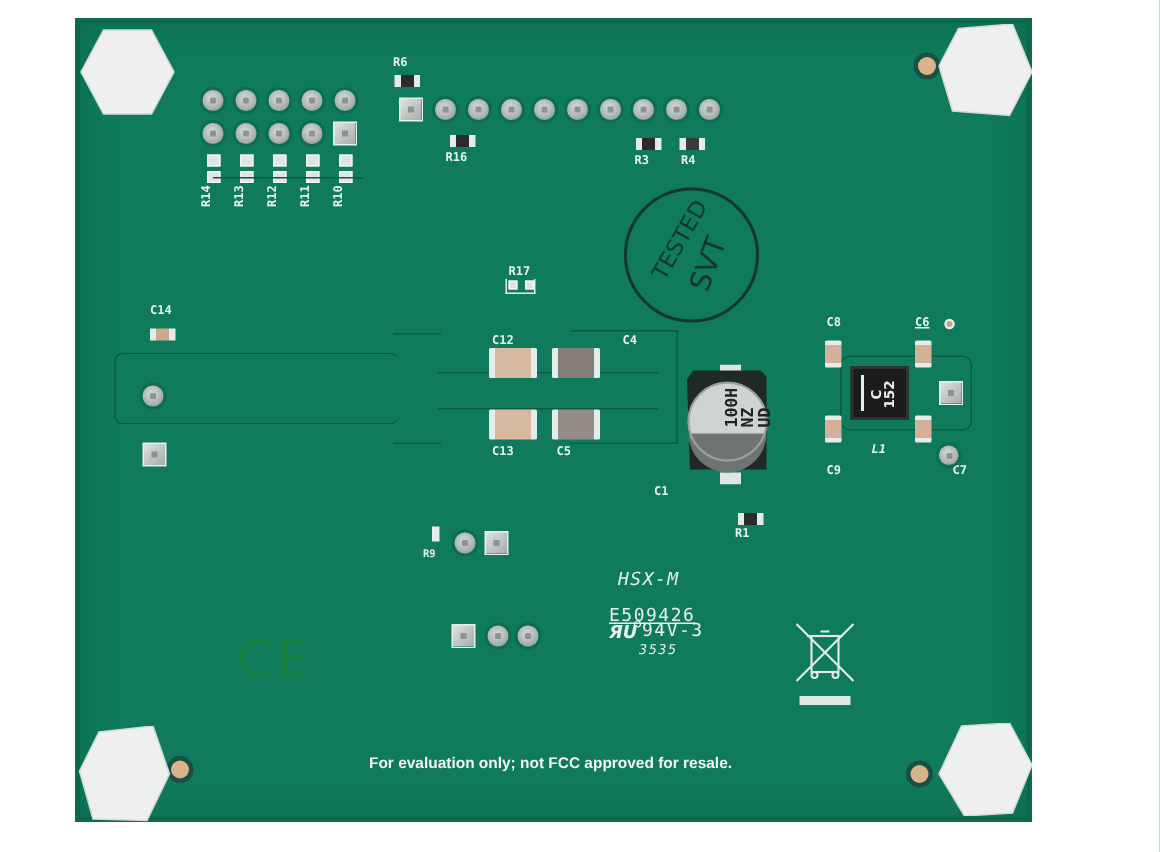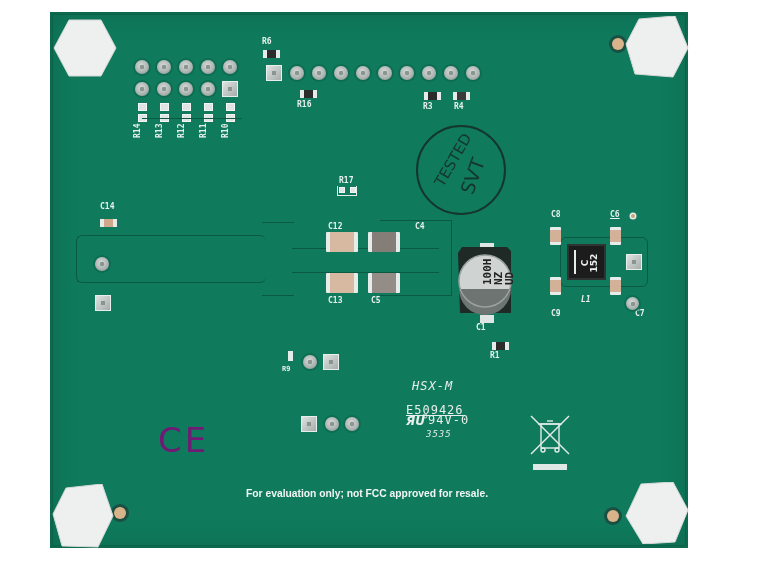--- a/index.html
+++ b/index.html
@@ -18,23 +18,23 @@
   .cap{position:absolute;border-radius:1px;}
   .cap-tan{background:linear-gradient(90deg,#e6ecea 0 12%,#d7b8a0 12% 88%,#e6ecea 88%);}
   .cap-gray{background:linear-gradient(90deg,#e6ecea 0 12%,#857d77 12% 88%,#e6ecea 88%);}
   .cap-gray2{background:linear-gradient(90deg,#e6ecea 0 12%,#948c86 12% 88%,#e6ecea 88%);}
   .cap-v{background:linear-gradient(180deg,#e6ecea 0 18%,#d2b198 18% 82%,#e6ecea 82%);}
   .trace-outline{position:absolute;border:1.5px solid #0a5a43;box-sizing:border-box;}
   .standoff{position:absolute;}
   .hole{position:absolute;width:12px;height:12px;border-radius:50%;background:#d9b48a;box-shadow:0 0 0 3px #1b4f42;}
   .stamp{position:absolute;left:416px;top:125px;width:90px;height:90px;border-radius:50%;border:2.5px solid #14362d;box-sizing:border-box;}
   .stamp-text{position:absolute;color:#14362d;font-family:"DejaVu Sans",sans-serif;font-size:17px;}
-  .footer-note{position:absolute;left:246px;top:488px;color:#f2f6f4;font-family:"Liberation Sans",sans-serif;font-weight:bold;font-size:10.3px;white-space:nowrap;}
+  .footer-note{position:absolute;left:246px;top:504px;color:#f2f6f4;font-family:"Liberation Sans",sans-serif;font-weight:bold;font-size:10.3px;white-space:nowrap;}
   .marking{position:absolute;color:#e8efec;font-family:"DejaVu Sans Mono",monospace;font-size:12px;line-height:1;letter-spacing:1px;white-space:nowrap;}
-  .ce{position:absolute;left:158px;top:423px;color:#701a75;font-family:"DejaVu Sans",sans-serif;font-size:34px;letter-spacing:3px;line-height:1;}
+  .ce{position:absolute;left:158px;top:423px;color:#15803d;font-family:"DejaVu Sans",sans-serif;font-size:34px;letter-spacing:3px;line-height:1;}
   .ecap{position:absolute;left:456px;top:243px;width:57px;height:80px;}
   .inductor{position:absolute;left:567px;top:244px;width:39px;height:36px;background:#1c1c1c;border:2px solid #2f3331;box-sizing:border-box;}
 </style>
 </head>
 <body>
 
 <div class="board"></div>
 <div class="board-edge"></div>
 
 <div class="trace-outline" style="left:76px;top:235px;width:190px;height:48px;border-radius:6px;border-right:none;"></div>
@@ -128,21 +128,21 @@
     <circle cx="29" cy="38" r="26" fill="#cfd4d2"></circle>
     <path d="M3 46 A26 26 0 0 0 55 46 Z" fill="#6d7471"></path>
     <circle cx="29" cy="38" r="26" fill="none" stroke="#9aa19e" stroke-width="1.5"></circle>
   </svg>
   <div class="abs" style="left:28px;top:4px;width:28px;height:48px;color:#222;font-family:'DejaVu Sans Mono',monospace;font-weight:bold;font-size:11px;line-height:11px;transform:rotate(-90deg);transform-origin:center;display:flex;flex-direction:column;justify-content:center;">
     <span>100H</span>
     <span>NZ</span>
     <span>UD</span>
   </div>
 </div>
-<div class="silk" style="left:476px;top:324px;">C1</div>
+<div class="silk" style="left:436px;top:324px;">C1</div>
 <div class="res-h" style="left:492px;top:342px;background:linear-gradient(90deg,#e6ebe9 0 25%,#2b2b2b 25% 75%,#e6ebe9 75%);"></div>
 <div class="silk" style="left:490px;top:352px;">R1</div>
 
 <div class="silk" style="left:551px;top:211px;">C8</div>
 <div class="cap cap-v" style="left:550px;top:227px;width:11px;height:18px;"></div>
 <div class="silk" style="left:610px;top:211px;text-decoration:underline;">C6</div>
 <div class="cap cap-v" style="left:610px;top:227px;width:11px;height:18px;"></div>
 <div class="abs" style="left:631px;top:214px;width:4px;height:4px;border-radius:50%;background:#c9a37c;box-shadow:0 0 0 1.5px #e6ece9;"></div>
 
 <div class="inductor">
@@ -171,21 +171,21 @@
 <div class="pad-round" style="left:345px;top:417px;"></div>
 
 <div class="marking" style="left:412px;top:380px;font-style:italic;">HSX-M</div>
 <div class="marking" style="left:406px;top:404px;text-decoration:underline;">E509426</div>
 <div class="abs" style="left:406px;top:412px;">
   <svg width="22" height="14" viewBox="0 0 22 14">
     <text x="0" y="12" fill="#e8efec" font-family="DejaVu Sans" font-weight="bold" font-size="12" font-style="italic">ЯU</text>
     <circle cx="19" cy="3" r="2" fill="none" stroke="#e8efec" stroke-width="0.8"></circle>
   </svg>
 </div>
-<div class="marking" style="left:428px;top:414px;">94V-0</div>
+<div class="marking" style="left:428px;top:414px;">94V-3</div>
 <div class="marking" style="left:426px;top:430px;font-size:9px;font-style:italic;">3535</div>
 
 <div class="ce">CE</div>
 
 <div class="abs" style="left:527px;top:414px;">
   <svg width="48" height="60" viewBox="0 0 48 60">
     <g stroke="#e3ebe8" stroke-width="1.4" fill="none">
       <rect x="14" y="10" width="18" height="24"></rect>
       <line x1="11" y1="10" x2="35" y2="10"></line>
       <line x1="20" y1="7" x2="26" y2="7"></line>

